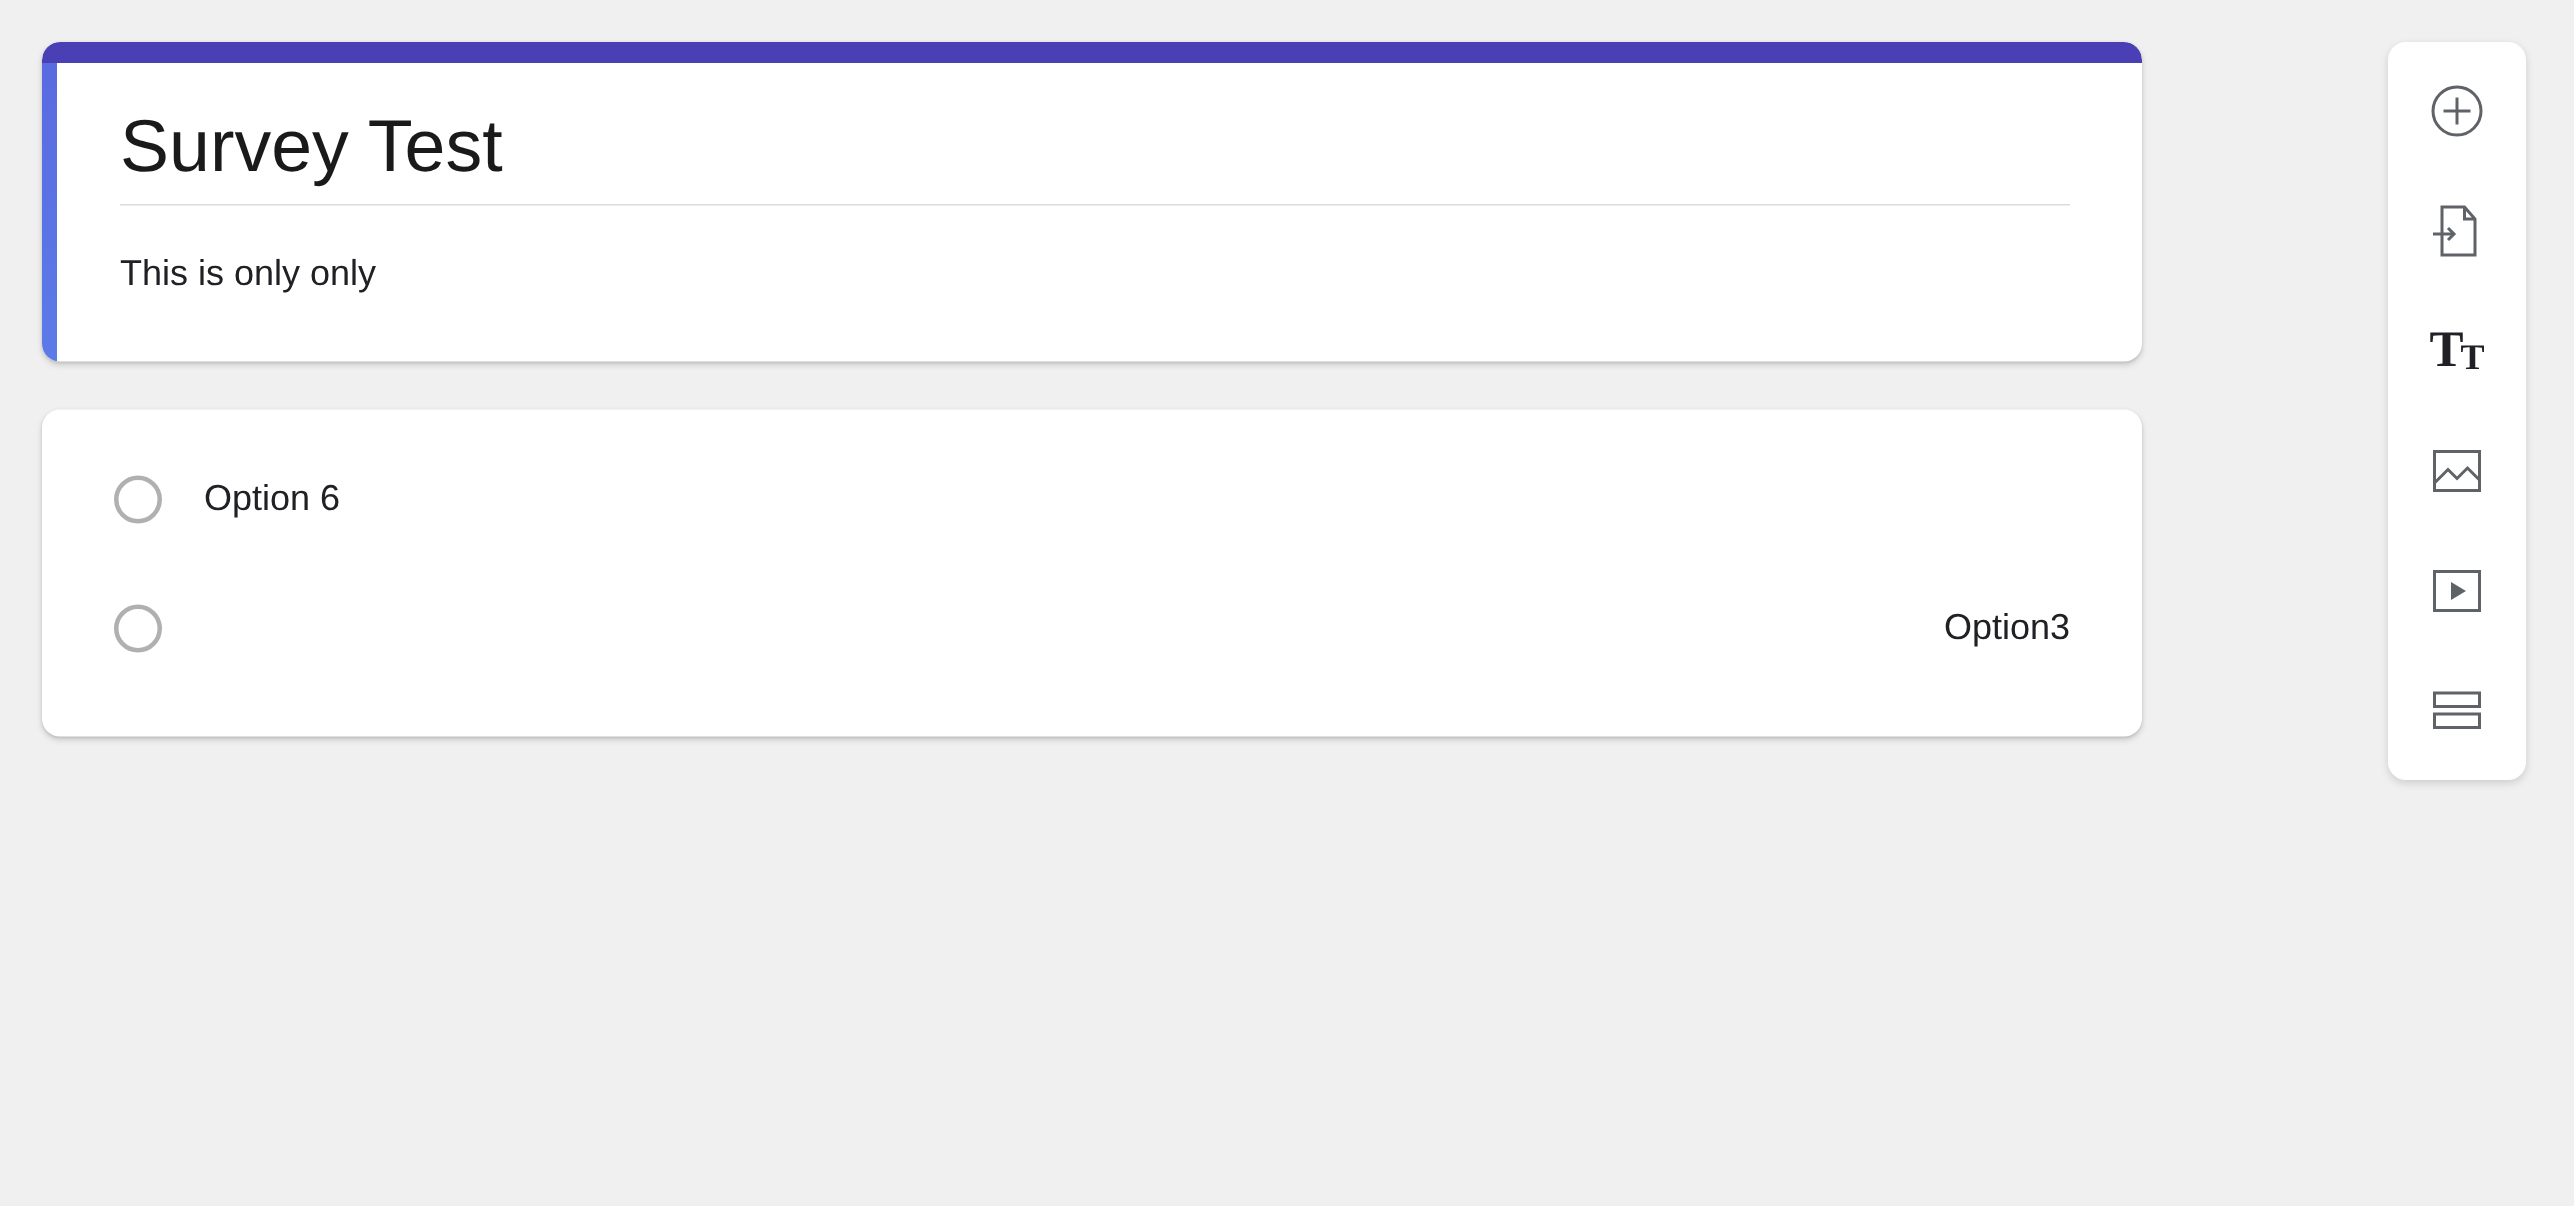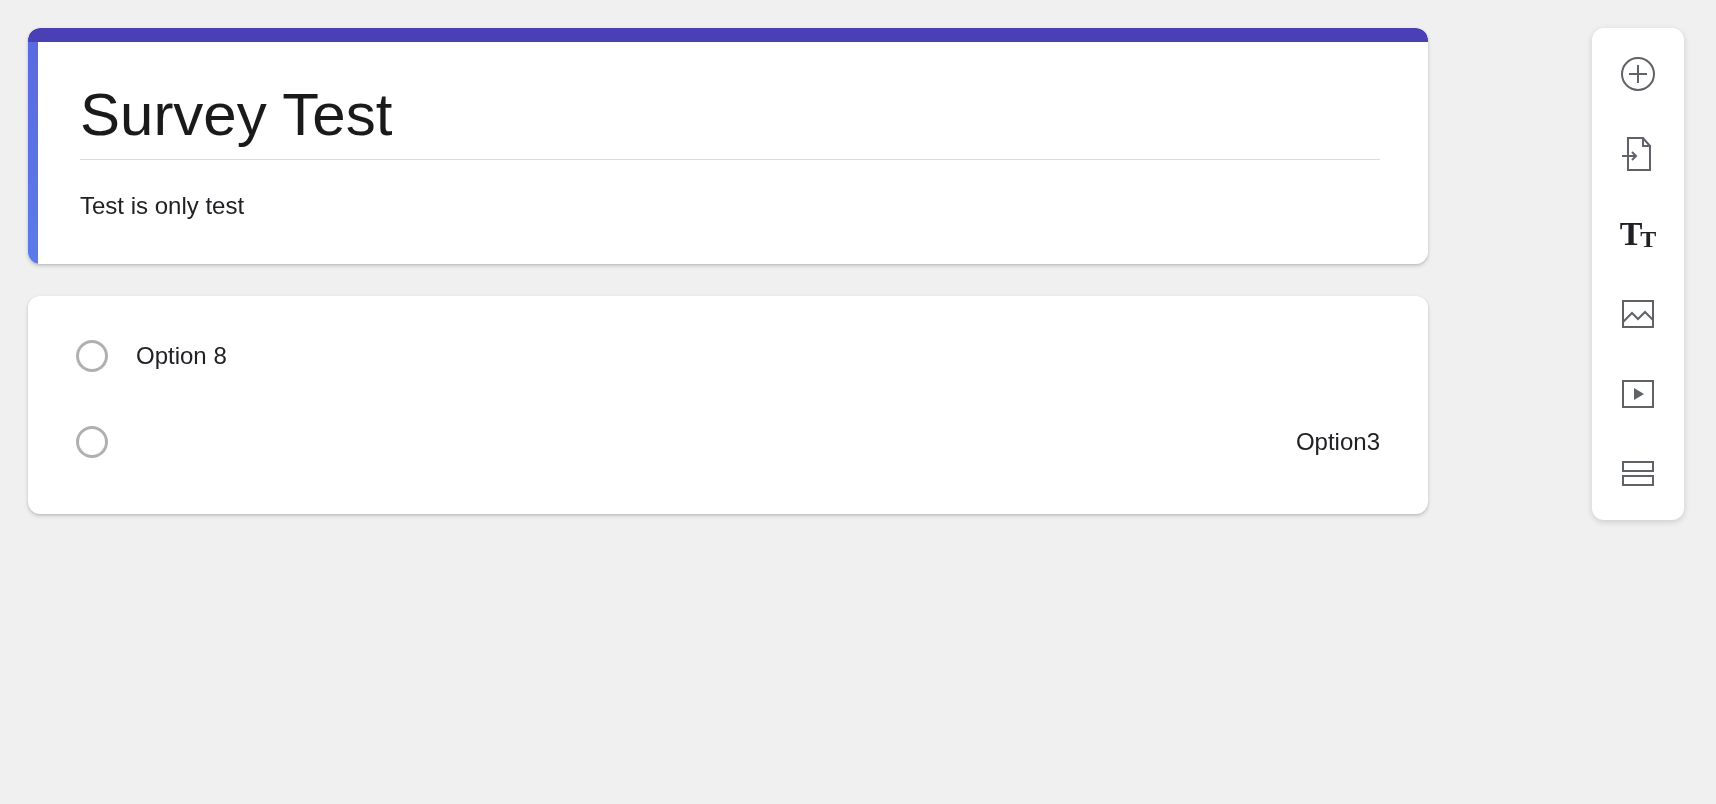--- a/index.html
+++ b/index.html
@@ -46,24 +46,23 @@
       content: '';
       position: absolute;
       top: 14px;
       left: 0;
       bottom: 0;
       width: 10px;
       background: linear-gradient(180deg, #5a6ae0, #5b7be8);
       border-bottom-left-radius: 12px;
     }
     .form-title {
-      font-size: 60px;
+      font-size: 49px;
       font-weight: 400;
       color: #1a1a1a;
-      margin-top: 10px;
       margin-bottom: 10px;
     }
     .title-divider {
       height: 1px;
       background: #dadce0;
       margin-bottom: 32px;
     }
     .form-description {
       font-size: 24px;
       color: #202124;
@@ -145,28 +144,28 @@
     }
   </style>
 </head>
 <body>
 
 <div class="main-area">
 
   <div class="card header-card">
     <div class="form-title">Survey Test</div>
     <div class="title-divider"></div>
-    <div class="form-description">Test is only test</div>
+    <div class="form-description">This is only only</div>
   </div>
 
   <div class="card question-card">
 
     <div class="option-row">
       <div class="radio-circle"></div>
-      <div class="option-label">Option 8</div>
+      <div class="option-label">Option 6</div>
     </div>
 
 
     <div class="option-row">
       <div class="radio-circle"></div>
       <div class="option-label">Option3</div>
     </div>
   </div>
 
 </div>

